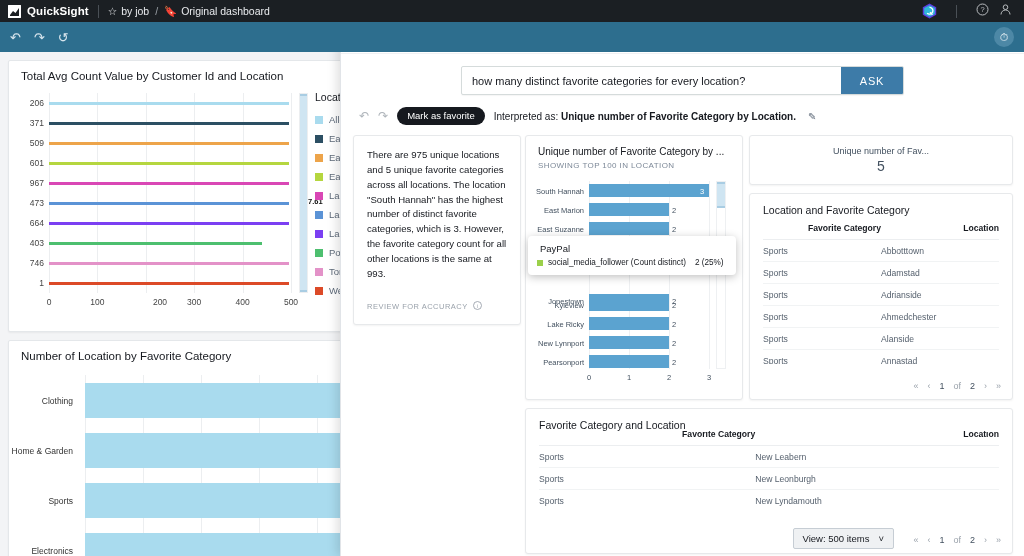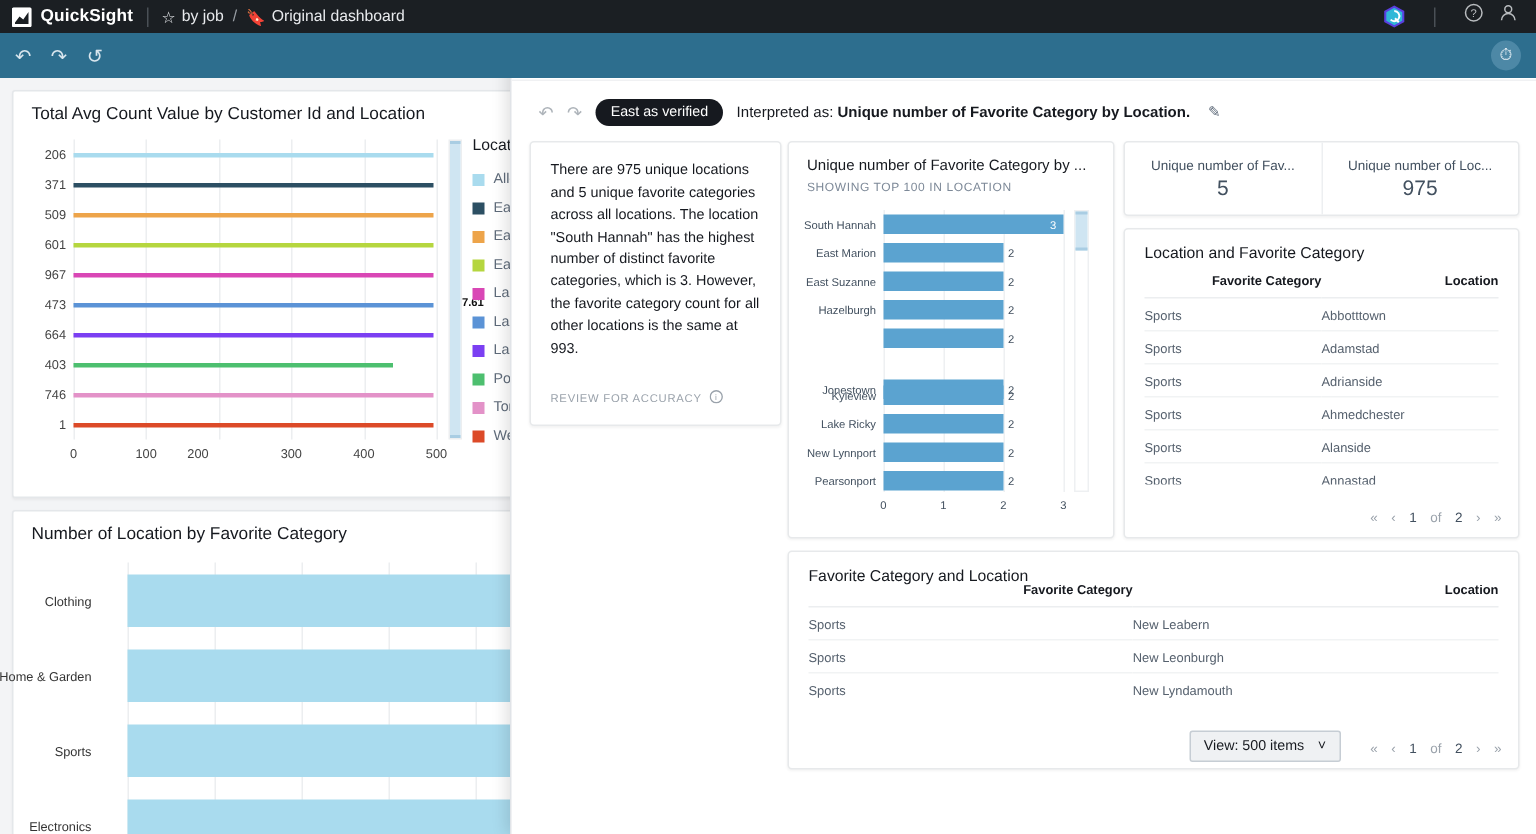--- a/index.html
+++ b/index.html
@@ -84,21 +84,21 @@
   .c1-swatch { width: 8px; height: 8px; flex: none; }
   .c1-leg-label { font-size: 9.5px; color: #5f6b7a; white-space: nowrap; }
 
   
   #chart2 { left: 8px; top: 288px; width: 440px; height: 260px; }
   .c2-plot { position: absolute; left: 76px; top: 34px; width: 290px; height: 200px; }
   .c2-grid { position: absolute; top: 0; bottom: 0; width: 1px; background: #eceef0; }
   .c2-row { position: absolute; left: 0; height: 35px; }
   .c2-bar { position: absolute; left: 0; top: 0; height: 100%; background: #a9dbee; }
   .c2-cat {
-    position: absolute; right: 100%; margin-right: 24px; top: 50%; transform: translateY(-50%);
+    position: absolute; right: 100%; margin-right: 12px; top: 50%; transform: translateY(-50%);
     font-size: 8.5px; color: #333; white-space: nowrap;
   }
   .c2-val {
     position: absolute; top: 50%; transform: translateY(-50%); margin-left: 6px;
     font-size: 8.5px; color: #333; white-space: nowrap;
   }
 
   
   .qpanel {
     position: absolute; left: 340px; top: 22px; width: 684px; height: 534px;
@@ -316,21 +316,21 @@
           <div class="c1-ylab" style="top: 150px;">403</div>
           <div class="c1-strip" style="top: 148.5px; width: 212.96px; background: rgb(77, 191, 111);"></div>
           <div class="c1-ylab" style="top: 170px;">746</div>
           <div class="c1-strip" style="top: 168.5px; width: 239.58px; background: rgb(227, 146, 200);"></div>
           <div class="c1-ylab" style="top: 190px;">1</div>
           <div class="c1-strip" style="top: 188.5px; width: 239.58px; background: rgb(220, 74, 40);"></div>
         </div>
     <div class="c1-xaxis" id="c1x">
           <div class="c1-xt" style="left: 0px;">0</div>
           <div class="c1-xt" style="left: 48.4px;">100</div>
-          <div class="c1-xt" style="left: 83px;">200</div>
+          <div class="c1-xt" style="left: 111px;">200</div>
           <div class="c1-xt" style="left: 145.2px;">300</div>
           <div class="c1-xt" style="left: 193.6px;">400</div>
           <div class="c1-xt" style="left: 242px;">500</div>
         </div>
     <div class="c1-scrollbar">
           <div class="c1-thumb"></div>
         </div>
     <div class="c1-legend">
       <div class="c1-legend-title">Locatio</div>
       <div id="c1leg">
@@ -446,25 +446,31 @@
           <svg width="10" height="9" viewBox="0 0 10 9">
                 <path d="M1 4.2 h1.8 v4 H1 z M3.4 4.2 L5.4 0.7 q1 0 .8 1.2 l-.3 1.6 H9 q.7 .4 .4 1 l-1 3 q-.2 .5 -.8 .5 H3.4 z" stroke="#3d7ba8" fill="none" stroke-width=".85"></path>
               </svg>
         </span>
         <span>FEEDBACK</span>
       </span>
       <span class="collapse-arrow">↦</span>
     </span>
   </div>
 
+  <div class="qsearch-wrap">
+    <div class="qsearch">
+      <input type="text" value="how many distinct favorite categories for every location?" style="">
+      <button class="ask-btn">ASK</button>
+    </div>
+  </div>
 
   <div class="interp-row">
     <span class="hist-ic">↶</span>
     <span class="hist-ic">↷</span>
-    <span class="verified-pill">East as verified</span>
+    <span class="verified-pill">Mark as favorite</span>
     <span class="interp-text">
       <span>Interpreted as:</span>
       <b>Unique number of Favorite Category by Location.</b>
     </span>
     <span class="pencil">✎</span>
   </div>
 
   <div class="qbody">
 
     <div class="vis" id="narrative">
@@ -541,30 +547,34 @@
           </div>
       <div class="bar-xaxis" id="barx">
             <div class="bar-xt" style="left: 0px;">0</div>
             <div class="bar-xt" style="left: 40px;">1</div>
             <div class="bar-xt" style="left: 80px;">2</div>
             <div class="bar-xt" style="left: 120px;">3</div>
           </div>
       <div class="bar-scroll">
             <div class="bar-thumb"></div>
           </div>
+      <div class="tooltip">
+        <div class="tt-title">PayPal</div>
+        <div class="tt-row">
+          <span class="tt-swatch"></span>
+          <span>social_media_follower (Count distinct)</span>
+          <span class="tt-val">2 (25%)</span>
+        </div>
+      </div>
     </div>
 
     <div class="vis" id="kpis">
       <div class="kpi">
         <div class="kpi-label">Unique number of Fav...</div>
         <div class="kpi-value">5</div>
-      </div>
-      <div class="kpi">
-        <div class="kpi-label">Unique number of Loc...</div>
-        <div class="kpi-value">975</div>
       </div>
     </div>
 
     <div class="vis" id="tbl1">
       <div class="tbl-title">Location and Favorite Category</div>
       <div class="tbl-scroll" style="height:148px">
         <table class="tbl">
           <thead>
                 <tr>
             <th>Favorite Category</th>

